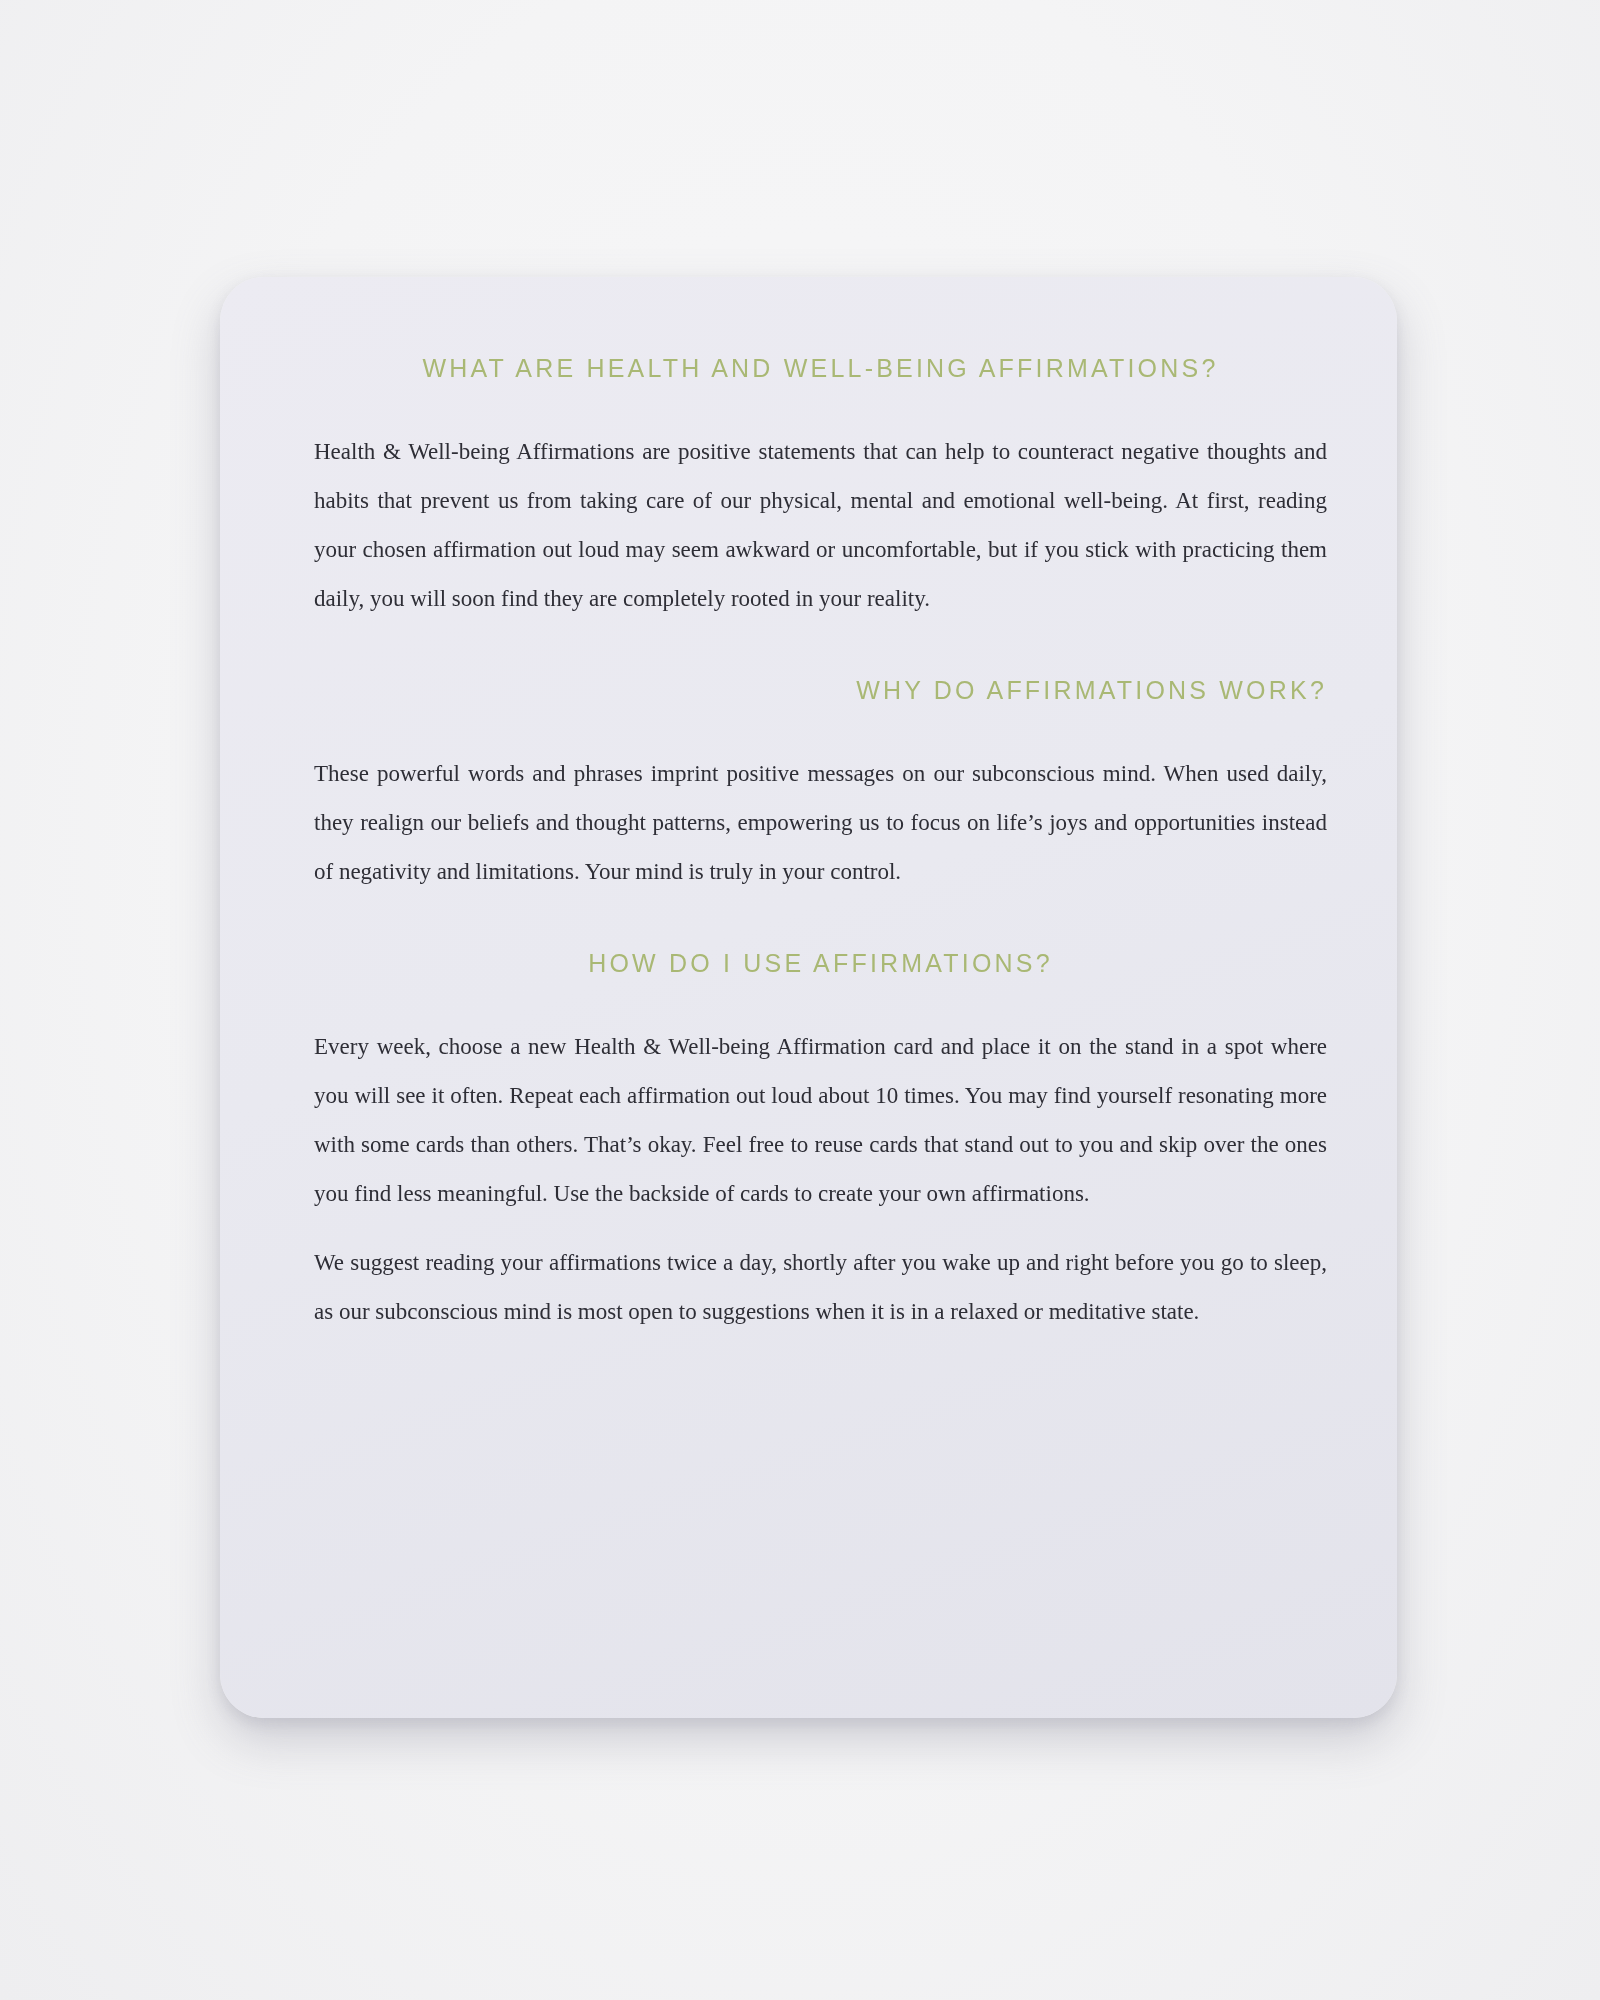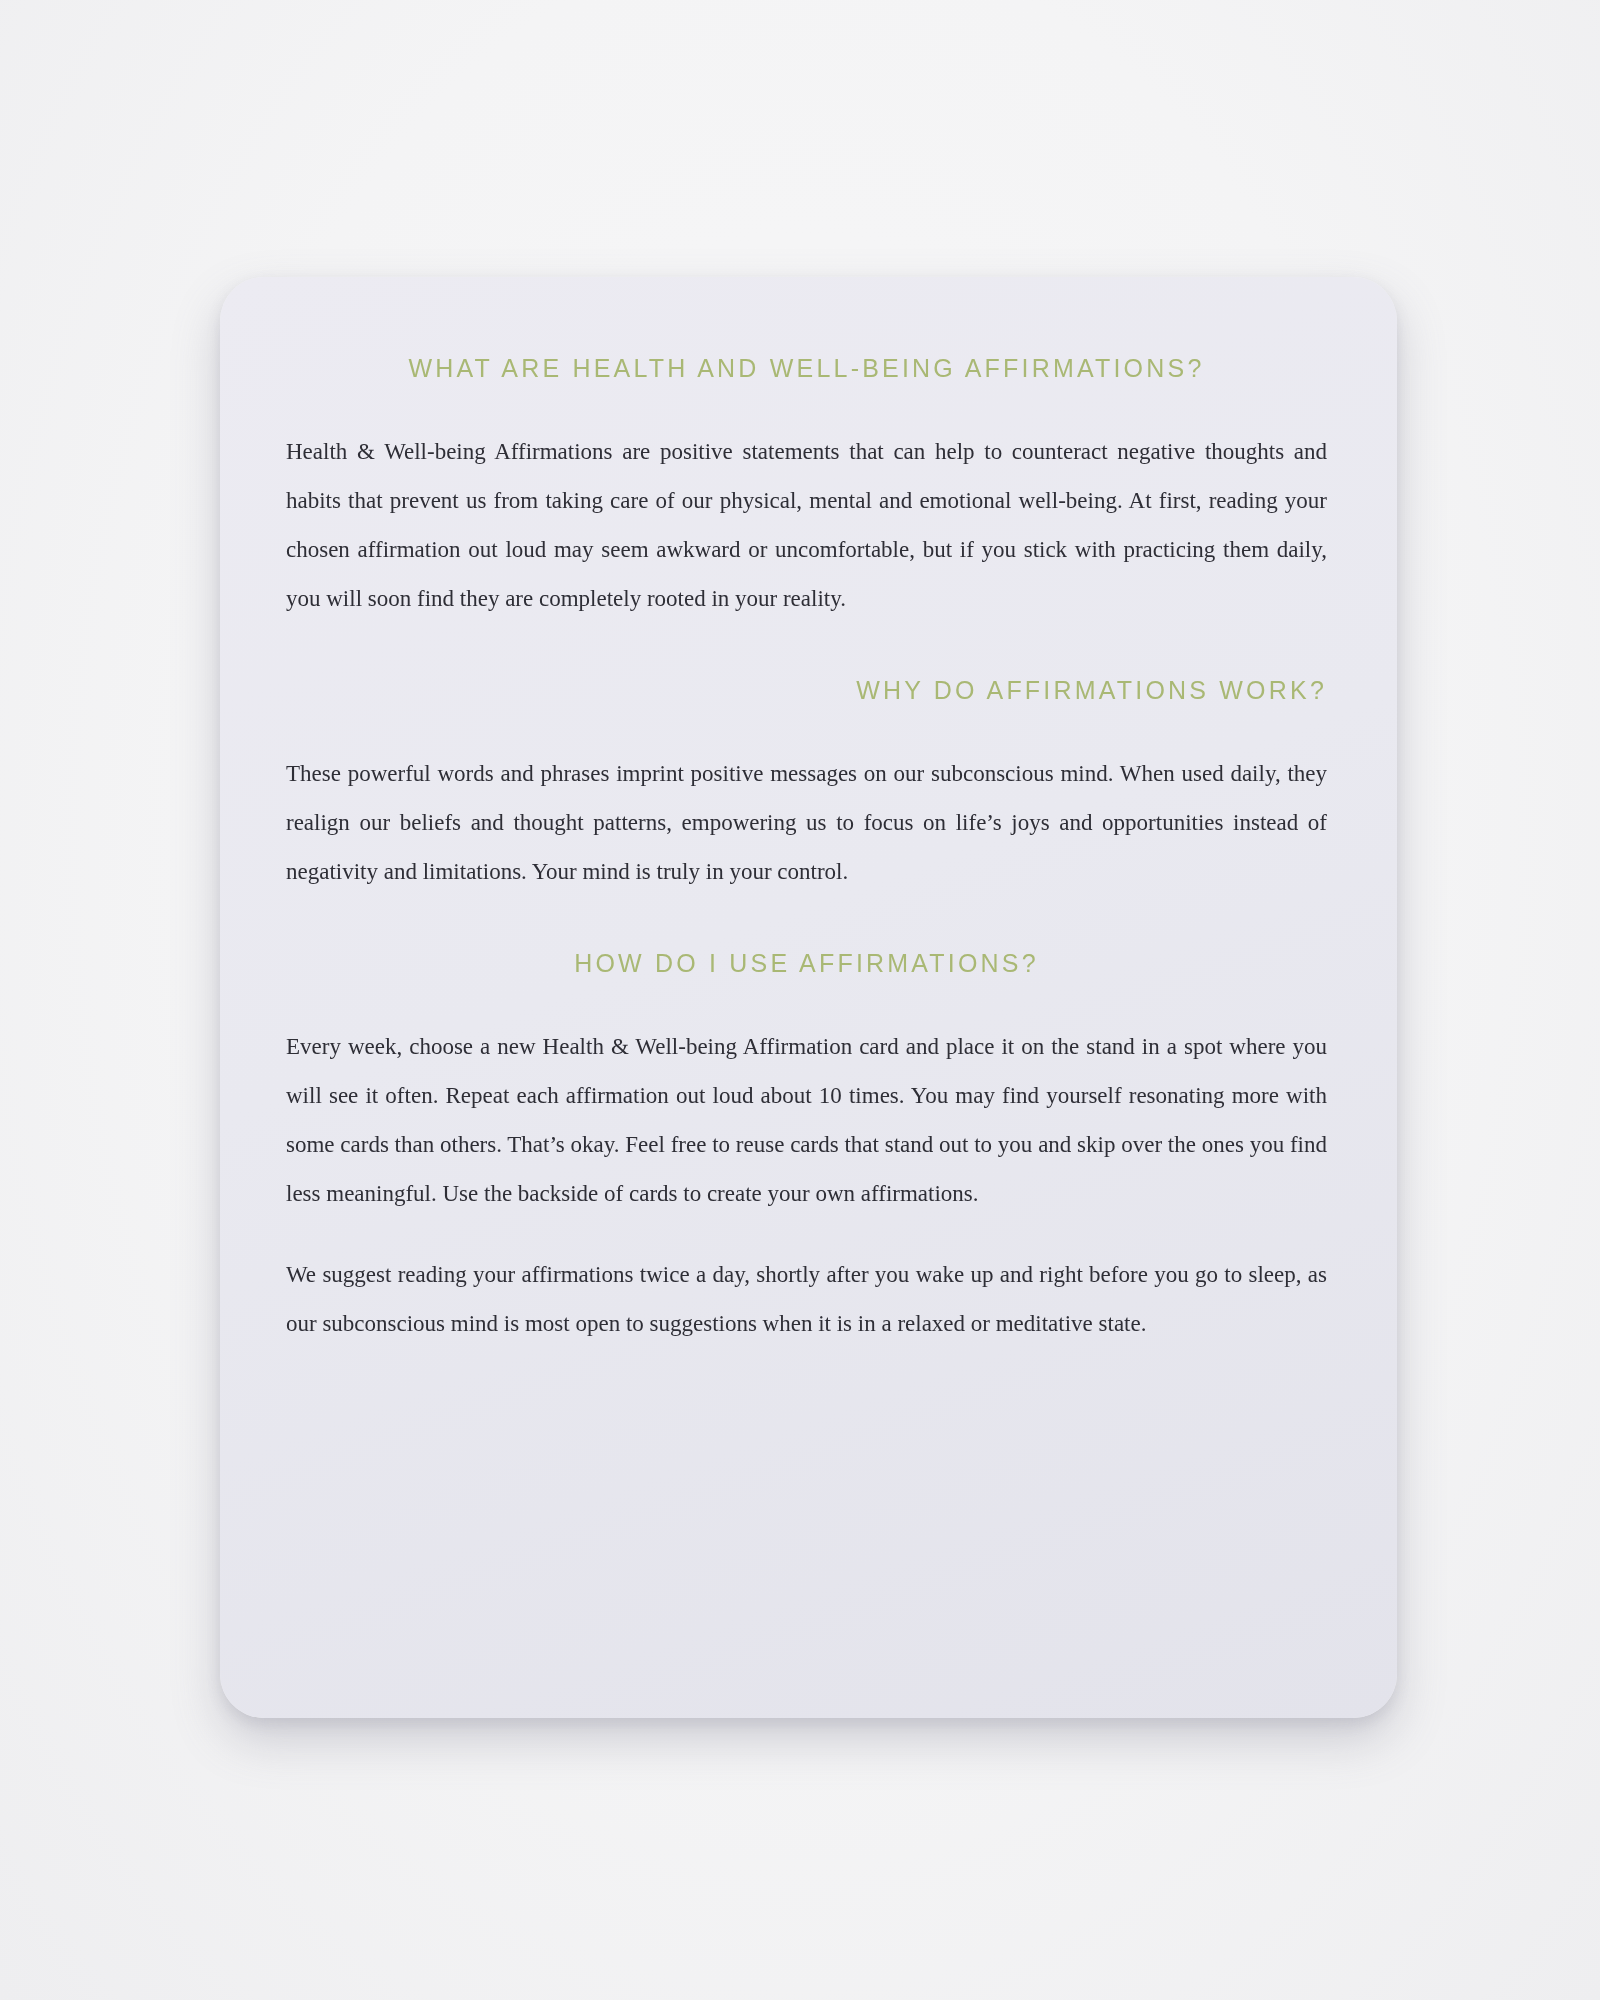--- a/index.html
+++ b/index.html
@@ -17,42 +17,42 @@
     position: absolute;
     left: 220px;
     top: 277px;
     width: 1177px;
     height: 1441px;
     border-radius: 44px;
     background: linear-gradient(160deg, #ecebf2 0%, #e9e9f0 45%, #e3e3eb 100%);
     box-shadow:
       0 22px 48px rgba(120, 120, 138, 0.30),
       0 6px 14px rgba(120, 120, 138, 0.16);
-    padding: 76px 70px 0 66px;
+    padding: 76px 70px 0 94px;
   }
   .section-heading {
     font-family: "Liberation Sans", "DejaVu Sans", sans-serif;
     font-weight: 400;
     font-size: 25px;
     line-height: 30px;
     letter-spacing: 3.2px;
     text-align: center;
     margin-bottom: 44px;
   }
   .section-heading.not-first {
     margin-top: 52px;
   }
   .card p {
     font-size: 23px;
     line-height: 49px;
     text-align: justify;
     text-justify: inter-word;
   }
   .card p + p {
-    margin-top: 32px;
+    margin-top: 20px;
   }
 </style>
 </head>
 <body>
 
 <div class="card">
 
   <div class="section">
     <h2 class="section-heading" style="color: rgb(169, 184, 116);">WHAT ARE HEALTH AND WELL-BEING AFFIRMATIONS?</h2>
     <p style="color: rgb(46, 46, 54);">Health &amp; Well-being Affirmations are positive statements that can help to counteract negative thoughts and habits that prevent us from taking care of our physical, mental and emotional well-being. At first, reading your chosen affirmation out loud may seem awkward or uncomfortable, but if you stick with practicing them daily, you will soon find they are completely rooted in your reality.</p>

